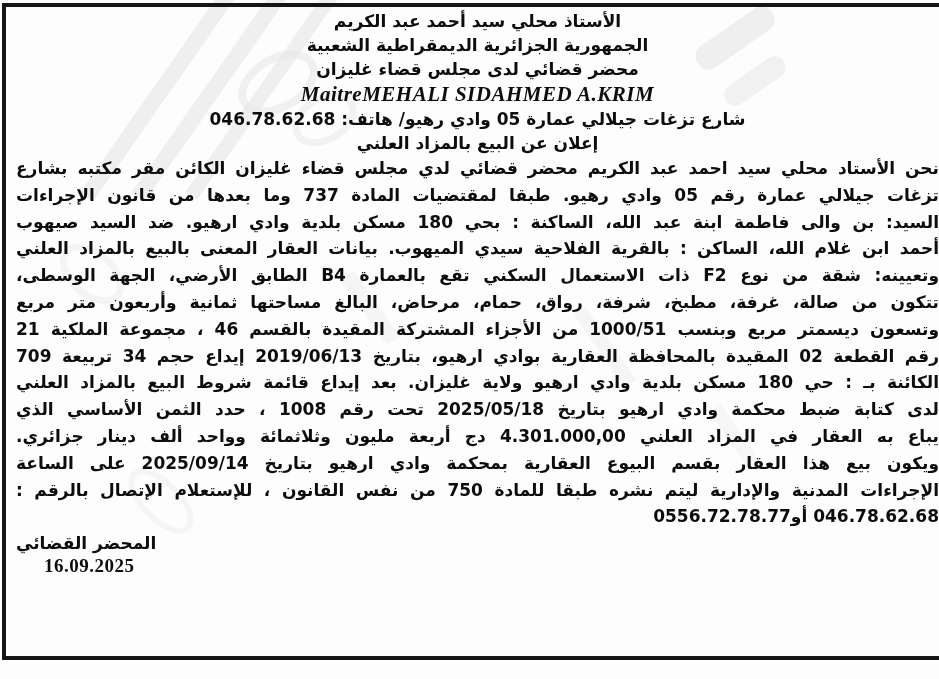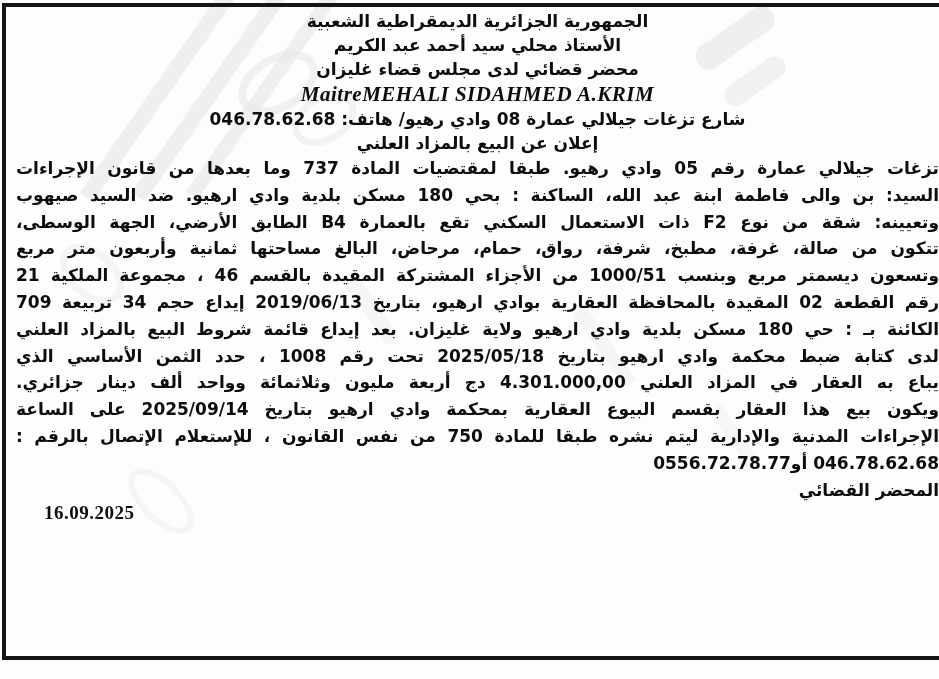--- a/index.html
+++ b/index.html
@@ -39,21 +39,21 @@
   .hdr.latin{direction:ltr;font-family:"Liberation Serif","DejaVu Serif",serif;font-size:21px;line-height:26px;letter-spacing:.5px;font-style:italic;}
   .body-block{direction:rtl;}
   .bline{
     direction:rtl;
     font-size:17px;line-height:26.8px;
     text-align:justify;
     text-align-last:justify;
     white-space:normal;
   }
   .bline.lastline{text-align:center;text-align-last:right;}
-  .sig{direction:rtl;text-align:right;font-size:17px;line-height:22px;margin-top:2px;}
+  .sig{direction:rtl;text-align:left;font-size:17px;line-height:22px;margin-top:2px;}
   .sig-date{direction:ltr;text-align:left;font-size:19px;line-height:24px;font-family:"Liberation Serif","DejaVu Serif",serif;letter-spacing:.5px;margin-left:28px;}
 </style>
 </head>
 <body>
 
 <div class="page">
 
   <div class="wm">
     <div class="stripe1"></div>
     <div class="stripe2"></div>
@@ -65,30 +65,32 @@
     <div class="curl1"></div>
     <div class="curl2"></div>
     <div class="curl3"></div>
     <div class="curl4"></div>
     <div class="curl5"></div>
   </div>
 
   <div class="frame">
     <div class="content">
 
+      <div class="hdr">الأستاذ محلي سيد أحمد عبد الكريم</div>
       <div class="hdr">الجمهورية الجزائرية الديمقراطية الشعبية</div>
-      <div class="hdr">الأستاذ محلي سيد أحمد عبد الكريم</div>
       <div class="hdr">محضر قضائي لدى مجلس قضاء غليزان</div>
       <div class="hdr latin">MaitreMEHALI SIDAHMED A.KRIM</div>
-      <div class="hdr">شارع تزغات جيلالي عمارة 08 وادي رهيو/ هاتف: 046.78.62.68</div>
+      <div class="hdr">شارع تزغات جيلالي عمارة 05 وادي رهيو/ هاتف: 046.78.62.68</div>
       <div class="hdr">إعلان عن البيع بالمزاد العلني</div>
 
       <div class="body-block">
+        <div class="bline">نحن الأستاد محلي سيد احمد عبد الكريم محضر قضائي لدي مجلس قضاء غليزان الكائن مقر مكتبه بشارع</div>
         <div class="bline">تزغات جيلالي عمارة رقم 05 وادي رهيو. طبقا لمقتضيات المادة 737 وما بعدها من قانون الإجراءات</div>
         <div class="bline">السيد: بن والى فاطمة ابنة عبد الله، الساكنة : بحي 180 مسكن بلدية وادي ارهيو. ضد السيد صيهوب</div>
+        <div class="bline">أحمد ابن غلام الله، الساكن : بالقرية الفلاحية سيدي الميهوب. بيانات العقار المعنى بالبيع بالمزاد العلني</div>
         <div class="bline">وتعيينه: شقة من نوع F2 ذات الاستعمال السكني تقع بالعمارة B4 الطابق الأرضي، الجهة الوسطى،</div>
         <div class="bline">تتكون من صالة، غرفة، مطبخ، شرفة، رواق، حمام، مرحاض، البالغ مساحتها ثمانية وأربعون متر مربع</div>
         <div class="bline">وتسعون ديسمتر مربع وبنسب 1000/51 من الأجزاء المشتركة المقيدة بالقسم 46 ، مجموعة الملكية 21</div>
         <div class="bline">رقم القطعة 02 المقيدة بالمحافظة العقارية بوادي ارهيو، بتاريخ 2019/06/13 إيداع حجم 34 تربيعة 709</div>
         <div class="bline">الكائنة بـ : حي 180 مسكن بلدية وادي ارهيو ولاية غليزان. بعد إيداع قائمة شروط البيع بالمزاد العلني</div>
         <div class="bline">لدى كتابة ضبط محكمة وادي ارهيو بتاريخ 2025/05/18 تحت رقم 1008 ، حدد الثمن الأساسي الذي</div>
         <div class="bline">يباع به العقار في المزاد العلني  4.301.000,00 دج أربعة مليون وثلاثمائة وواحد ألف دينار جزائري.</div>
         <div class="bline">ويكون بيع هذا العقار بقسم البيوع العقارية بمحكمة وادي ارهيو بتاريخ 2025/09/14 على الساعة</div>
         <div class="bline">الإجراءات المدنية والإدارية ليتم نشره طبقا للمادة 750 من نفس القانون ، للإستعلام الإتصال بالرقم :</div>
         <div class="bline lastline">046.78.62.68  أو0556.72.78.77</div>

